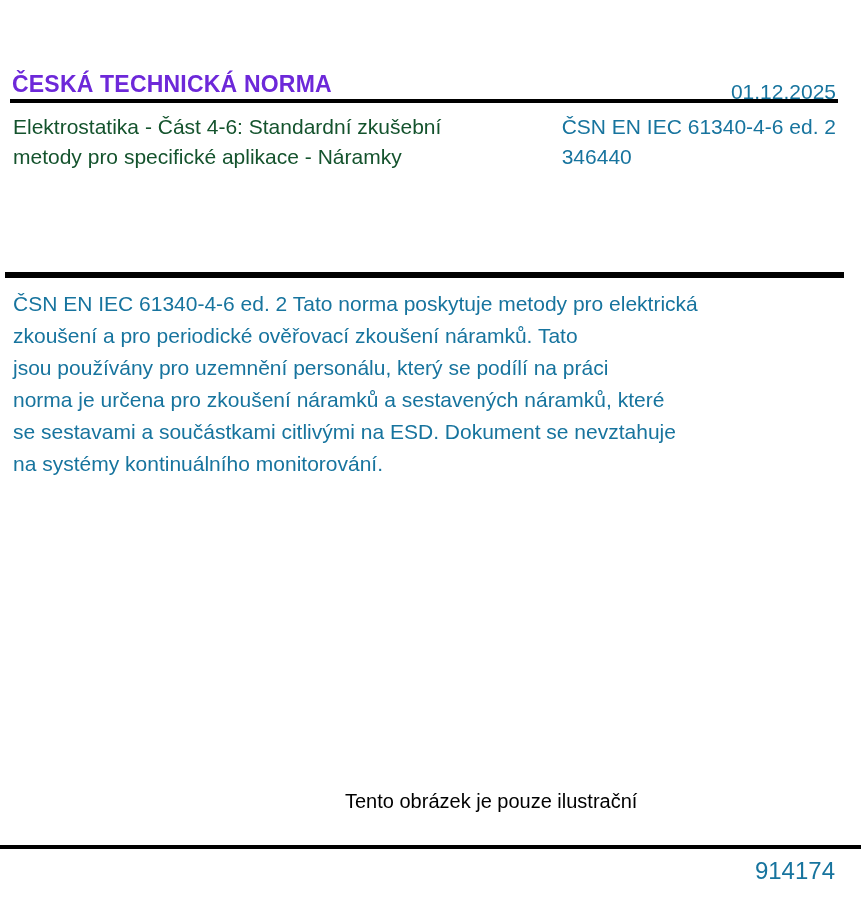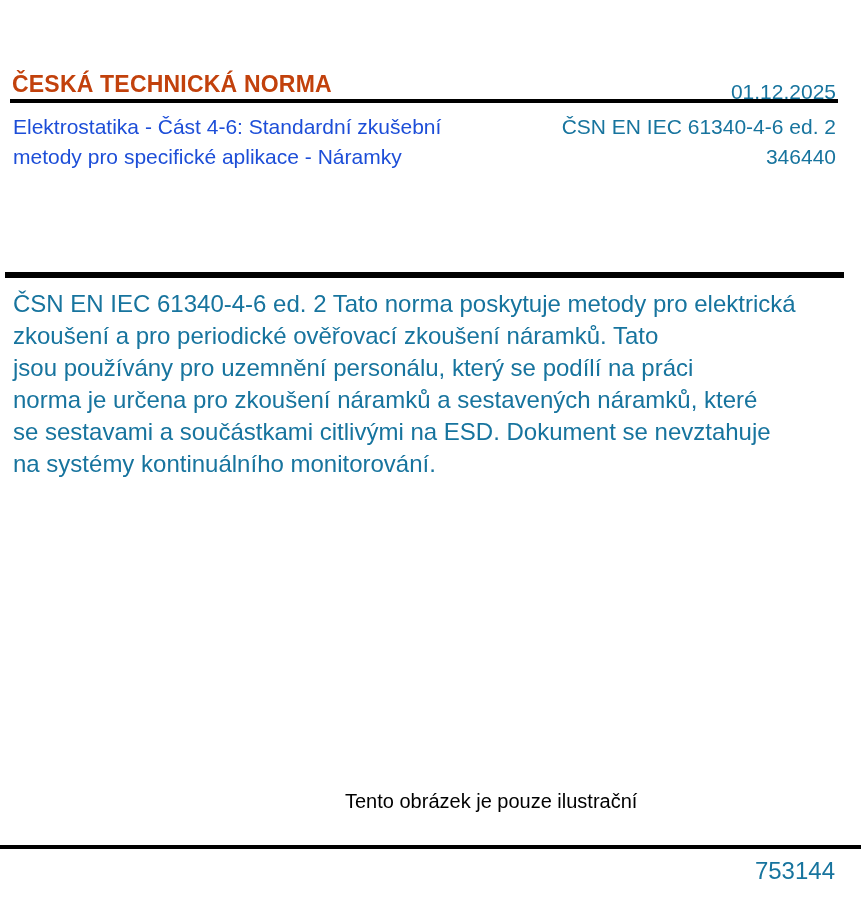--- a/index.html
+++ b/index.html
@@ -15,40 +15,40 @@
     width: 865px; height: 914px;
     background: #ffffff;
   }
   .rule { position: absolute; background: #000000; }
   .rule-top    { left: 10px; top: 99px;  width: 828px; height: 4px; }
   .rule-mid    { left: 5px;  top: 272px; width: 839px; height: 6px; }
   .rule-bottom { left: 0px;  top: 845px; width: 861px; height: 4px; }
 
   .header-title {
     position: absolute; left: 12px; top: 71px;
-    font-size: 23px; font-weight: bold; color: #c2410c;
+    font-size: 23px; font-weight: bold; color: #6d28d9;
     letter-spacing: 0.2px; white-space: nowrap;
   }
   .issue-date {
     position: absolute; right: 29px; top: 72px;
     font-size: 21px; color: #17749e; white-space: nowrap; margin-top: 8px;
   }
   .subtitle {
     position: absolute; left: 13px; top: 112px;
-    font-size: 21px; line-height: 30px; color: #1d4ed8;
+    font-size: 21px; line-height: 30px; color: #14532d;
     white-space: nowrap;
   }
   .designation {
     position: absolute; right: 29px; top: 112px;
     font-size: 21px; line-height: 30px; color: #17749e;
-    text-align: right; white-space: nowrap;
+    text-align: left; white-space: nowrap;
   }
   .abstract {
     position: absolute; left: 13px; top: 288px;
-    font-size: 24px; line-height: 32px; color: #17749e;
+    font-size: 21px; line-height: 32px; color: #17749e;
     white-space: nowrap;
   }
   .illustration-note {
     position: absolute; left: 345px; top: 790px;
     font-size: 20px; font-weight: normal; color: #000000;
     white-space: nowrap;
   }
   .footer-legal {
     position: absolute; left: 18px; top: 861px;
     font-size: 13.5px; font-weight: bold; color: #000000;
@@ -91,15 +91,15 @@
     <div>na systémy kontinuálního monitorování.</div>
   </div>
 
   <div class="illustration-note">Tento obrázek je pouze ilustrační</div>
 
   <div class="rule rule-bottom"></div>
 
   <div class="footer-legal">
   </div>
 
-  <div class="footer-number">753144</div>
+  <div class="footer-number">914174</div>
 
 </div>
 
 </body></html>

